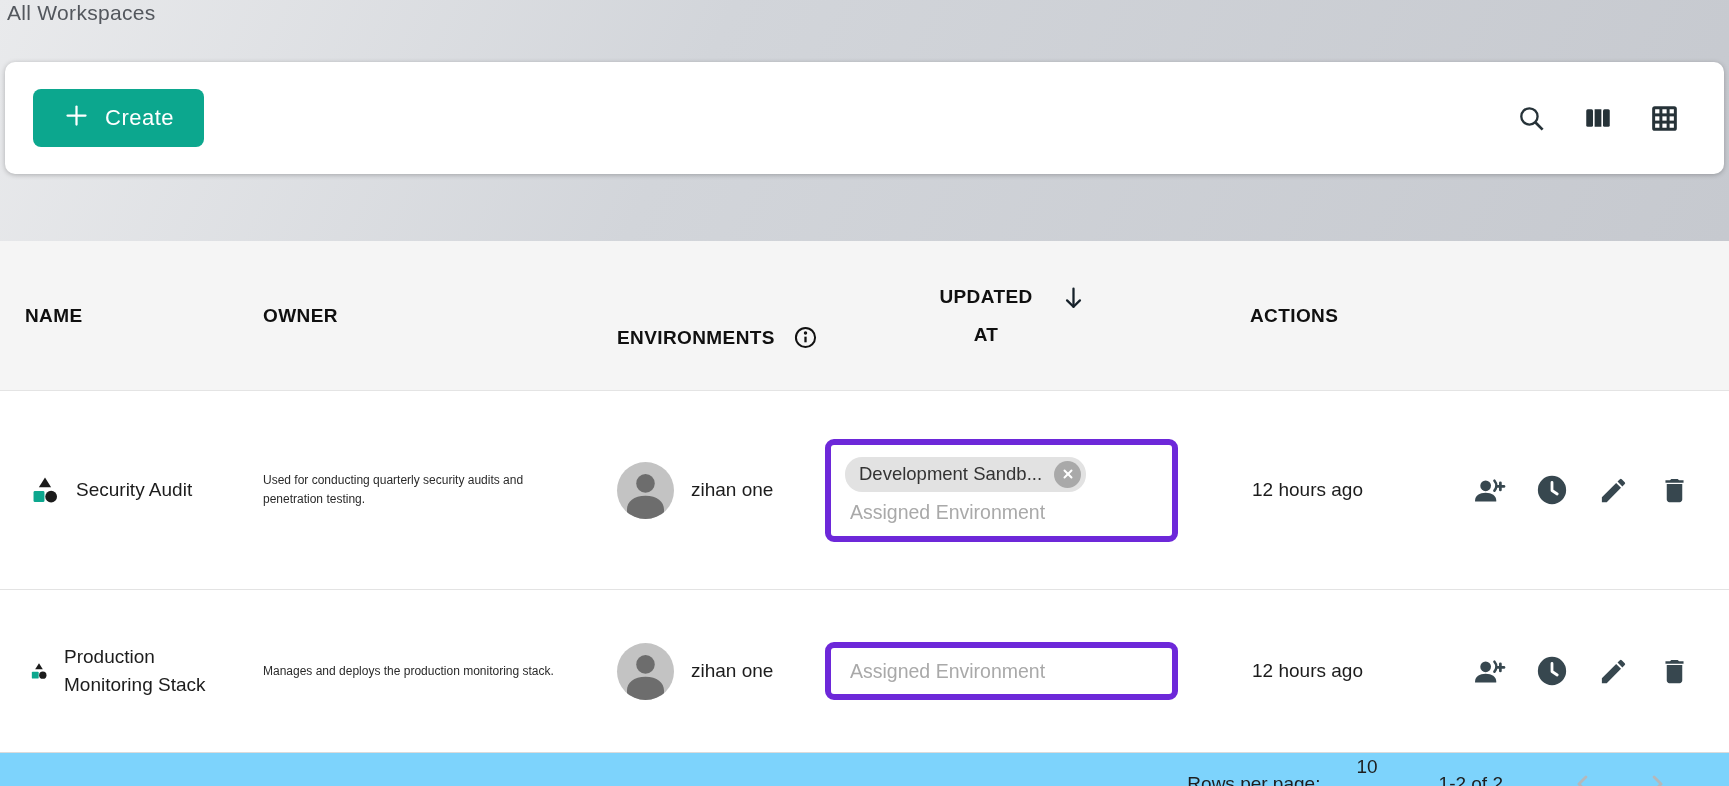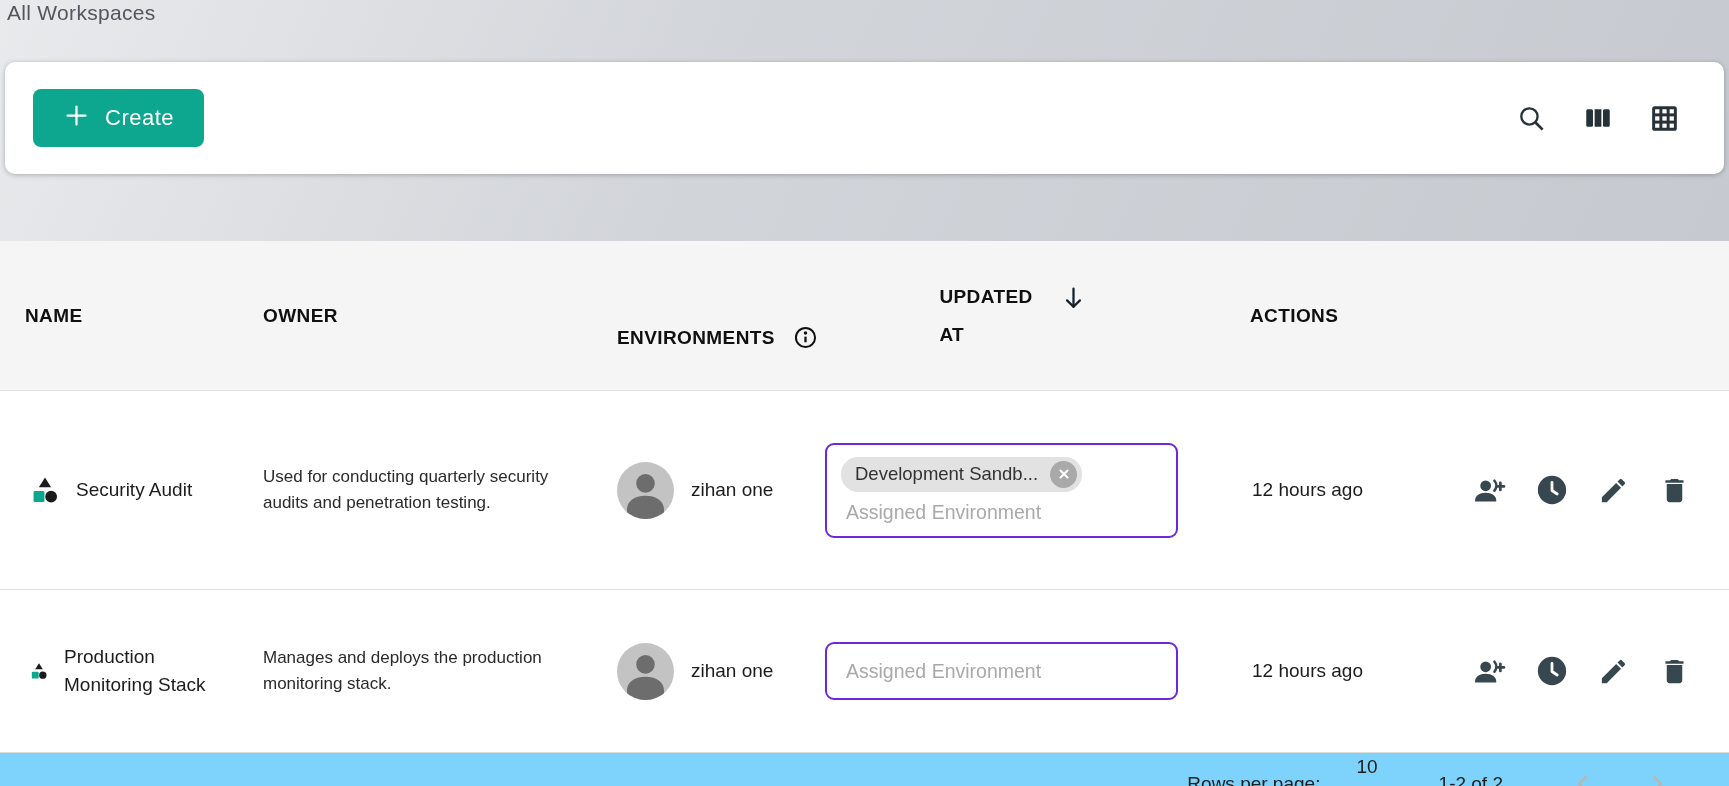--- a/index.html
+++ b/index.html
@@ -41,41 +41,41 @@
     display:grid;
     grid-template-columns:25px 238px 354px 208px 375px 215px auto;
     align-items:center;
   }
   .thead {
     height:150px; background:#f5f5f5; border-bottom:1px solid #e4e4e4;
     font-weight:700; font-size:19px; color:#101010; letter-spacing:.4px;
   }
   .hdr-env { display:flex; align-items:center; gap:18px;margin-top:44px; }
   .hdr-env svg { display:block; }
-  .hdr-updated { display:flex; justify-content:center; align-items:flex-start; gap:28px; }
+  .hdr-updated { display:flex; justify-content:center; align-items:flex-start; gap:28px; text-align:center; }
   .hdr-updated .two-line span { display:block; line-height:38px; }
   .hdr-updated svg { margin-top:7px; }
   .hdr-actions { padding-left:50px; }
 
   .trow { background:#ffffff; }
   .trow.row-1 { height:198px; }
   .trow.row-2 { height:163px; border-top:1px solid #e3e3e3; }
 
   .name-cell { display:flex; align-items:center; gap:15px; font-size:19px; padding-left:4px; }
   .name-cell .ws-icon svg { display:block; }
   .name-text { max-width:155px; line-height:1.45; }
 
-  .desc-cell { font-size:17px; color:#2a2a2a; line-height:1.55; max-width:305px; }
+  .desc-cell { font-size:12px; color:#2a2a2a; line-height:1.55; max-width:305px; }
 
   .owner-cell { display:flex; align-items:center; gap:17px; font-size:19px; }
   .avatar { width:57px; height:57px; border-radius:50%; background:#c3c3c3; overflow:hidden; flex:0 0 auto; }
   .avatar svg { display:block; }
 
   .env-box {
-    width:353px; border:2px solid #6d28d9; border-radius:9px;
+    width:353px; border:6px solid #6d28d9; border-radius:9px;
     padding:12px 14px; background:#fff;
   }
   .env-box.single { height:58px; display:flex; align-items:center; }
   .env-box.multi  { display:flex; flex-direction:column; gap:9px; }
   .chip {
     display:inline-flex; align-items:center; gap:12px; width:fit-content;
     background:#e2e2e2; border-radius:17px; padding:4px 5px 4px 14px;
     font-size:18.5px; color:#333333;
   }
   .chip-x {

